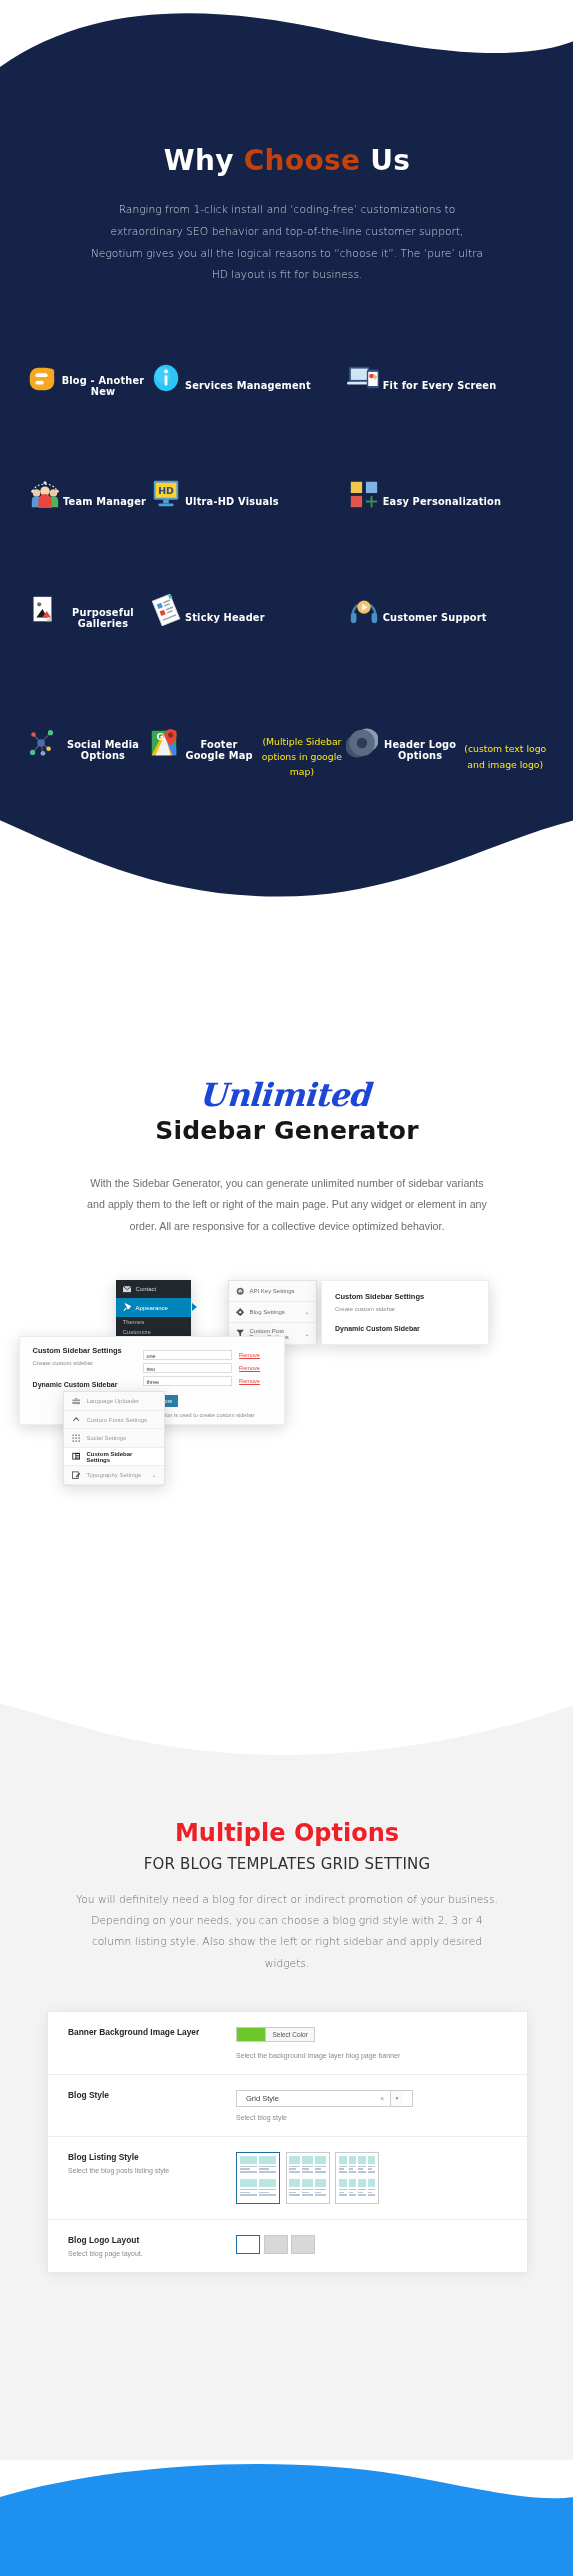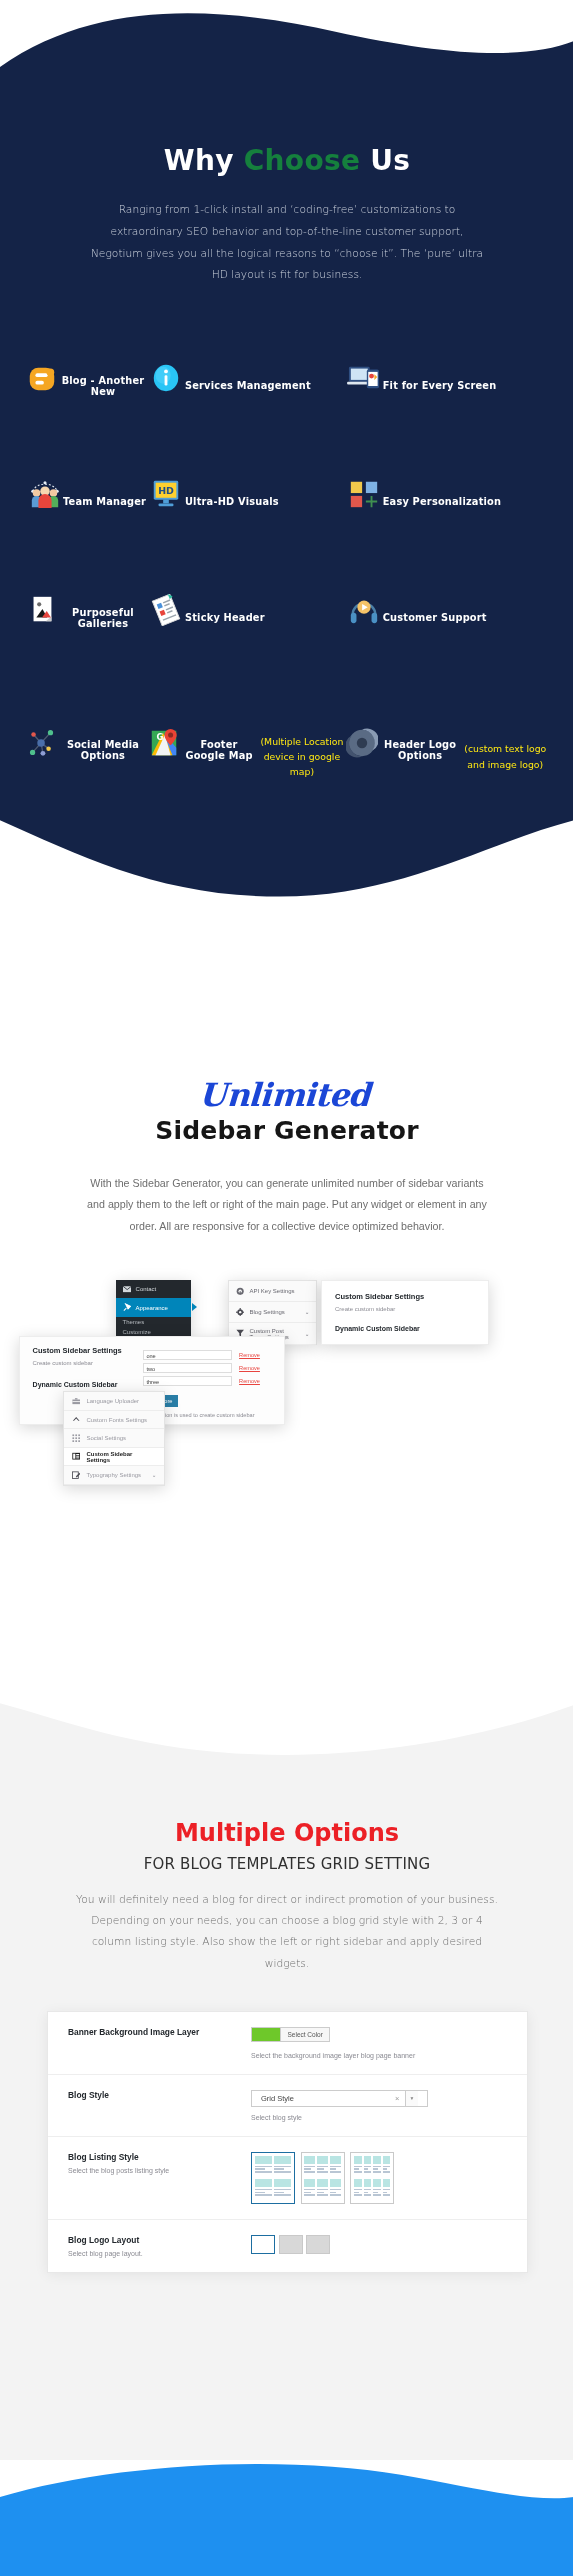--- a/index.html
+++ b/index.html
@@ -16,21 +16,21 @@
     position:absolute; left:0; top:0; width:574px; height:932px;
     overflow:hidden;
   }
   .why-bg { position:absolute; left:0; top:0; width:574px; height:932px; }
   .why-inner { position:relative; z-index:2; padding-top:144px; }
 
   .why-title {
     text-align:center; font-size:28px; font-weight:700; letter-spacing:0.3px;
     color:#ffffff; font-family:"DejaVu Sans", sans-serif;
   }
-  .why-title .accent { color:#15803d;text-align:right; }
+  .why-title .accent { color:#c2410c;text-align:right; }
 
   .why-para {
     width:401px; margin:22.4px auto 0; text-align:center;
     font-size:10.7px; line-height:2.02; color:#cdd3de;
     font-family:"DejaVu Sans", sans-serif; font-weight:300;
   }
 
   .feat-grid {
     margin:39px auto 0; width:522px;
     display:grid; grid-template-columns:repeat(3,1fr);
@@ -138,21 +138,21 @@
   .mo-para {
     width:429px; margin:16px auto 0; text-align:center;
     font-size:10.7px; line-height:2.0; color:#6c6c6c;
     font-family:"DejaVu Sans", sans-serif; font-weight:300;
   }
 
   .opt-card {
     width:481px; margin:37px auto 0; background:#fff;
     border:0.9px solid #e8e8e8; box-shadow:0 1.9px 13px rgba(0,0,0,.07);
   }
-  .opt-row { display:flex; padding:15px 20.5px; border-bottom:0.9px solid #eee;gap:15px; }
+  .opt-row { display:flex; padding:15px 20.5px; border-bottom:0.9px solid #eee; }
   .opt-row:last-child { border-bottom:none; }
   .opt-lab { width:168px; flex:0 0 168px; }
   .opt-lab .t { font-size:8.4px; font-weight:700; color:#23282d; font-family:"Liberation Sans",sans-serif; }
   .opt-lab .d { font-size:7px; color:#8a8a92; margin-top:4.7px; font-family:"Liberation Sans",sans-serif; }
   .opt-ctl { flex:1; }
   .swatch-wrap { display:inline-flex; border:0.9px solid #ccc; background:#fff; height:15px; align-items:stretch; }
   .swatch { width:28px; background:#6ec82a; }
   .swatch-btn { font-size:6.5px; color:#555; padding:0 6.5px; display:flex; align-items:center;
                 border-left:0.9px solid #ccc; background:#f7f7f7; font-family:"Liberation Sans",sans-serif; }
   .helptext { font-size:7px; color:#8a8a92; margin-top:7.5px; font-family:"Liberation Sans",sans-serif; }
@@ -349,21 +349,21 @@
               <rect x="4" y="4" width="26" height="26" fill="#34a853"></rect>
               <path d="M4 30 L20 10 L30 22 L30 30 Z" fill="#4285f4"></path>
               <path d="M4 30 L16 6 L26 30 Z" fill="#fbbc05"></path>
               <path d="M8 30 L18 8 L24 30 Z" fill="#f1f3f4"></path>
               <text x="9" y="14" font-family="DejaVu Sans, sans-serif" font-size="9" font-weight="bold" fill="#fff">G</text>
               <path d="M24 2 a6.5 6.5 0 0 1 6.5 6.5 c0 5-6.5 11-6.5 11 s-6.5-6-6.5-11 A6.5 6.5 0 0 1 24 2z" fill="#ea4335"></path>
               <circle cx="24" cy="8.5" r="2.7" fill="#8b2a22"></circle>
             </svg>
         </span>
         <span class="feat-label">Footer Google Map</span>
-        <span class="feat-note">(Multiple Location device in google map)</span>
+        <span class="feat-note">(Multiple Sidebar options in google map)</span>
       </div>
 
       <div class="feat-cell tall">
         <span class="feat-ico">
           <svg width="32" height="32" viewBox="0 0 34 34">
               <circle cx="17" cy="17" r="14" fill="#5a6b84"></circle>
               <path d="M17 3 a14 14 0 0 1 11 22 a9 9 0 0 0 -11 -22z" fill="#8a9bb4"></path>
               <path d="M17 31 a14 14 0 0 1 -11 -22 a9 9 0 0 0 11 22z" fill="#43536e"></path>
               <circle cx="17" cy="17" r="5.5" fill="#2f3c52"></circle>
             </svg>

